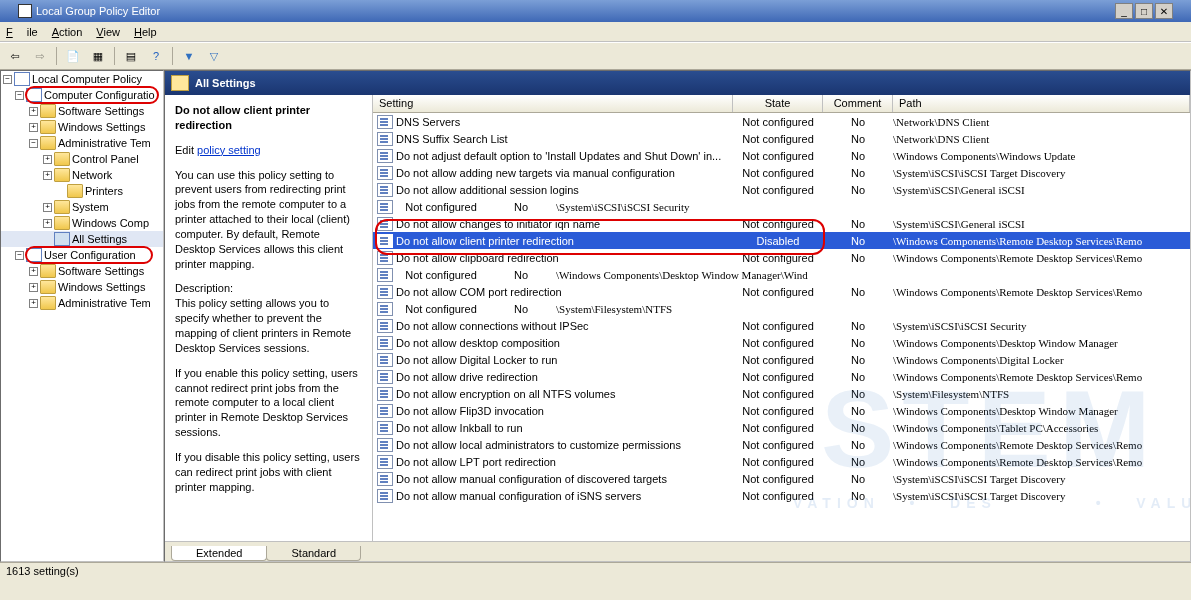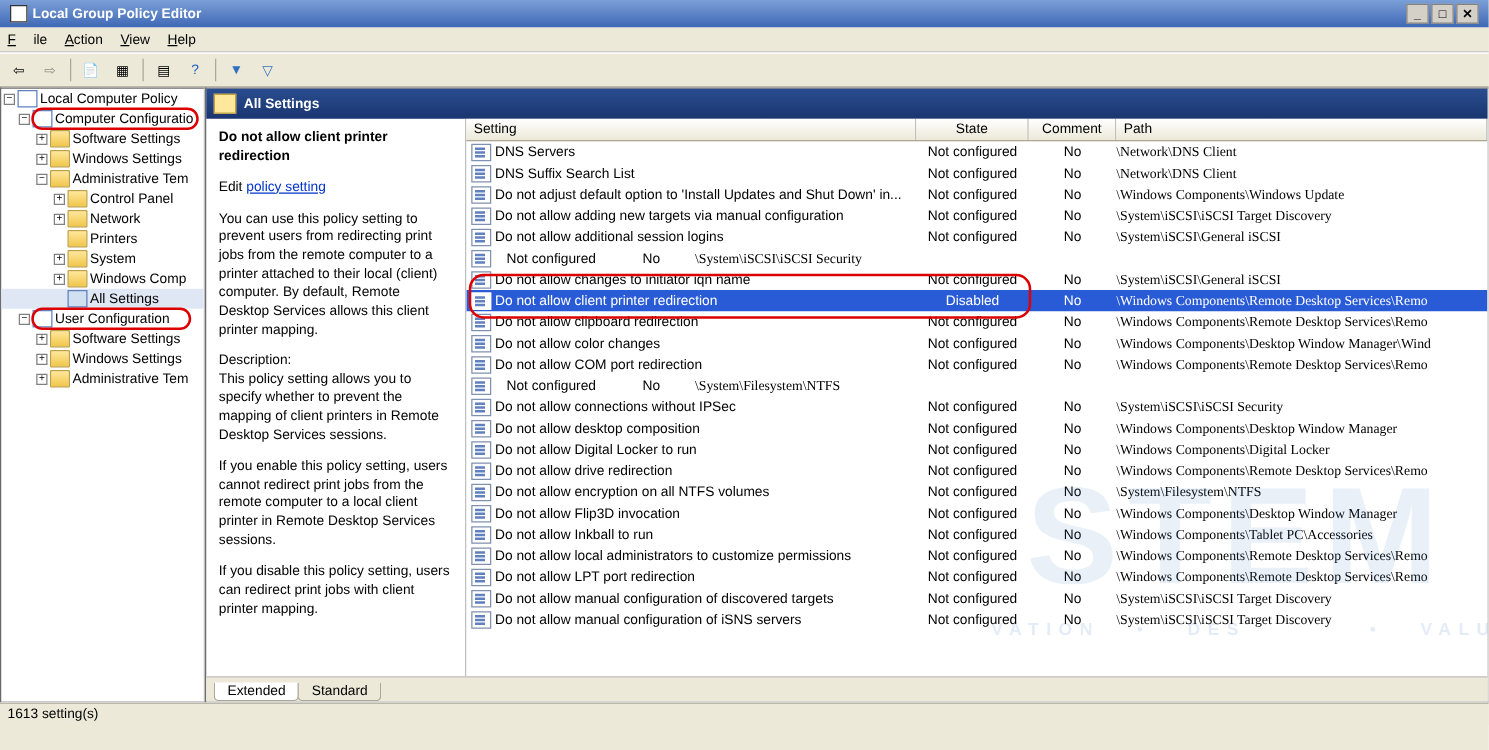--- a/index.html
+++ b/index.html
@@ -1,18 +1,18 @@
 <!DOCTYPE html>
 <html><head>
 <meta charset="utf-8">
 <style>
 * { box-sizing: border-box; margin: 0; padding: 0; font-family: Tahoma, sans-serif; font-size: 11px; }
 body { background: #ece9d8; width: 1191px; height: 600px; overflow: hidden; position: relative; }
 
-.titlebar { background: linear-gradient(#7b9fd6,#3e68b5); height: 22px; color: #fff; display: flex; align-items: center; padding: 0 8px; font-weight: bold; }
+.titlebar { background: linear-gradient(#7b9fd6,#3e68b5); height: 22px; color: #fff; display: flex; align-items: center; padding: 0 18px; font-weight: normal; }
 .titlebar .icon { width: 14px; height: 14px; background: #fff; margin-right: 4px; border: 1px solid #333; }
 .titlebar .spacer { flex: 1; }
 .winbtn { width: 18px; height: 16px; background: #d4d0c8; border: 1px solid #808080; margin-left: 2px; display: flex; align-items: center; justify-content: center; font-size: 10px; color: #000; }
 
 .menubar { background: #ece9d8; height: 20px; display: flex; align-items: center; padding: 2px 6px; border-bottom: 1px solid #c0c0c0; }
 .menubar span { margin-right: 14px; cursor: default; }
 .menubar span u { text-decoration: underline; }
 
 .toolbar { background: #ece9d8; height: 28px; display: flex; align-items: center; padding: 2px 4px; border-top: 1px solid #fff; border-bottom: 1px solid #aca899; gap: 3px; }
 .tbtn { width: 22px; height: 22px; border: 1px solid transparent; display: flex; align-items: center; justify-content: center; }
@@ -50,21 +50,21 @@
 .row .ic::after { content: ''; position: absolute; left: 2px; top: 2px; width: 8px; height: 2px; background: #6080c0; box-shadow: 0 3px 0 #6080c0, 0 6px 0 #6080c0; }
 .row.selected { background: #2a5bd7; color: #fff; }
 .row.selected .ic { border-color: #fff; }
 .row .t1 { width: 337px; overflow: hidden; text-overflow: ellipsis; }
 .row .t2 { width: 90px; text-align: center; }
 .row .t3 { width: 70px; text-align: center; }
 .row .t4 { flex: 1; overflow: hidden; text-overflow: ellipsis; font-family: Liberation Serif, serif; }
 .circ2 { position: absolute; border: 2px solid #d00; border-radius: 12px; pointer-events: none; }
 
 .tabs { height: 20px; border-top: 1px solid #c0c0c0; display: flex; align-items: flex-end; padding-left: 6px; background: #ece9d8; }
-.tab { border: 1px solid #aca899; border-top: none; border-radius: 0 0 4px 4px; padding: 1px 10px; background: #ece9d8; margin-right: -1px; font-size: 11px; }
+.tab { border: 1px solid #aca899; border-top: none; border-radius: 0 0 4px 4px; padding: 1px 24px; background: #ece9d8; margin-right: -1px; font-size: 11px; }
 .tab.active { background: #fff; }
 
 .status { height: 18px; border-top: 1px solid #aca899; padding: 2px 6px; background: #ece9d8; }
 
 .watermark { position: absolute; left: 448px; top: 270px; font-size: 110px; font-weight: 900; color: rgba(70,130,200,0.12); letter-spacing: 8px; pointer-events: none; z-index: 0; }
 .watermark2 { position: absolute; left: 420px; top: 400px; font-size: 14px; font-weight: bold; color: rgba(70,130,200,0.15); letter-spacing: 6px; pointer-events: none; z-index: 0; white-space: nowrap; }
 </style>
 </head>
 <body>
 
@@ -128,21 +128,21 @@
     <div class="tree-row" style="padding-left:42px">
         <span class="pm">+</span>
         <span class="nd folder"></span>
         <span>Control Panel</span>
       </div>
     <div class="tree-row" style="padding-left:42px">
         <span class="pm">+</span>
         <span class="nd folder"></span>
         <span>Network</span>
       </div>
-    <div class="tree-row" style="padding-left:42px">
+    <div class="tree-row" style="padding-left:55px">
         <span style="width:11px;display:inline-block"></span>
         <span class="nd folder"></span>
         <span>Printers</span>
       </div>
     <div class="tree-row" style="padding-left:42px">
         <span class="pm">+</span>
         <span class="nd folder"></span>
         <span>System</span>
       </div>
     <div class="tree-row" style="padding-left:42px">
@@ -261,21 +261,20 @@
             </div>
             <div class="row">
               <span class="ic"></span>
               <span class="t1">Do not allow clipboard redirection</span>
               <span class="t2">Not configured</span>
               <span class="t3">No</span>
               <span class="t4">\Windows Components\Remote Desktop Services\Remo</span>
             </div>
             <div class="row">
               <span class="ic"></span>
-              <span class="t1">Do not allow color changes</span>
               <span class="t2">Not configured</span>
               <span class="t3">No</span>
               <span class="t4">\Windows Components\Desktop Window Manager\Wind</span>
             </div>
             <div class="row">
               <span class="ic"></span>
               <span class="t1">Do not allow COM port redirection</span>
               <span class="t2">Not configured</span>
               <span class="t3">No</span>
               <span class="t4">\Windows Components\Remote Desktop Services\Remo</span>

